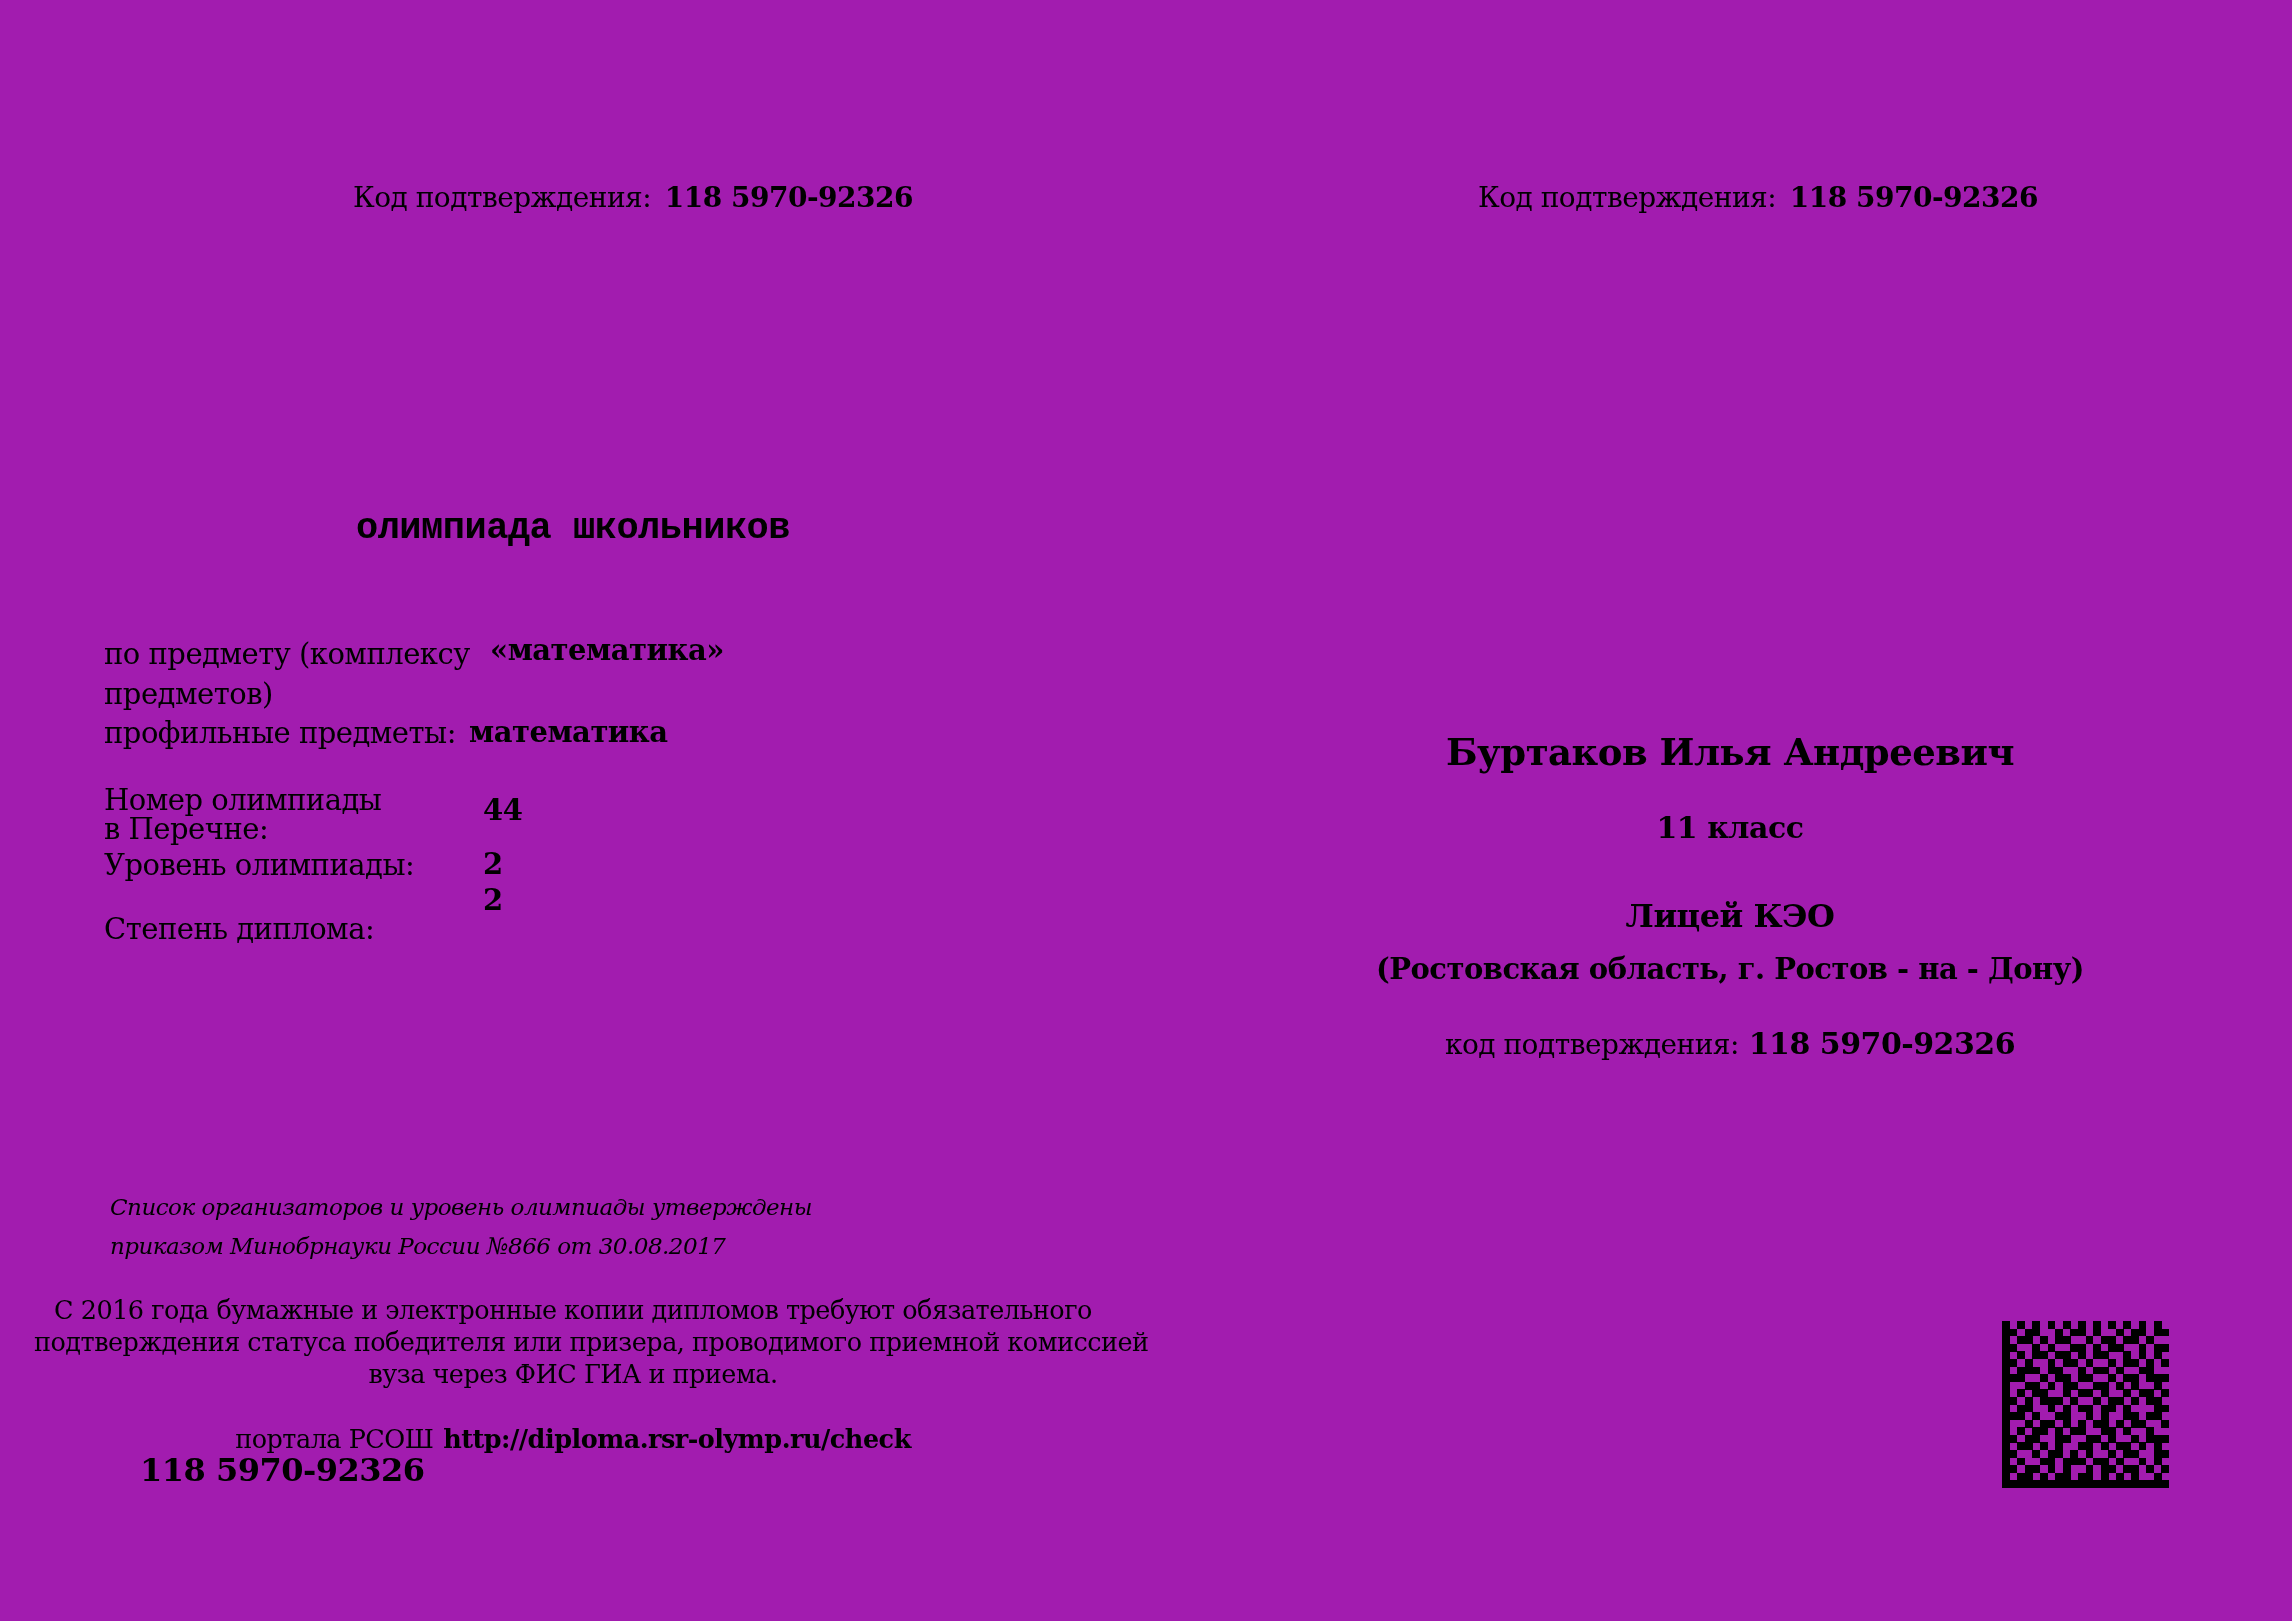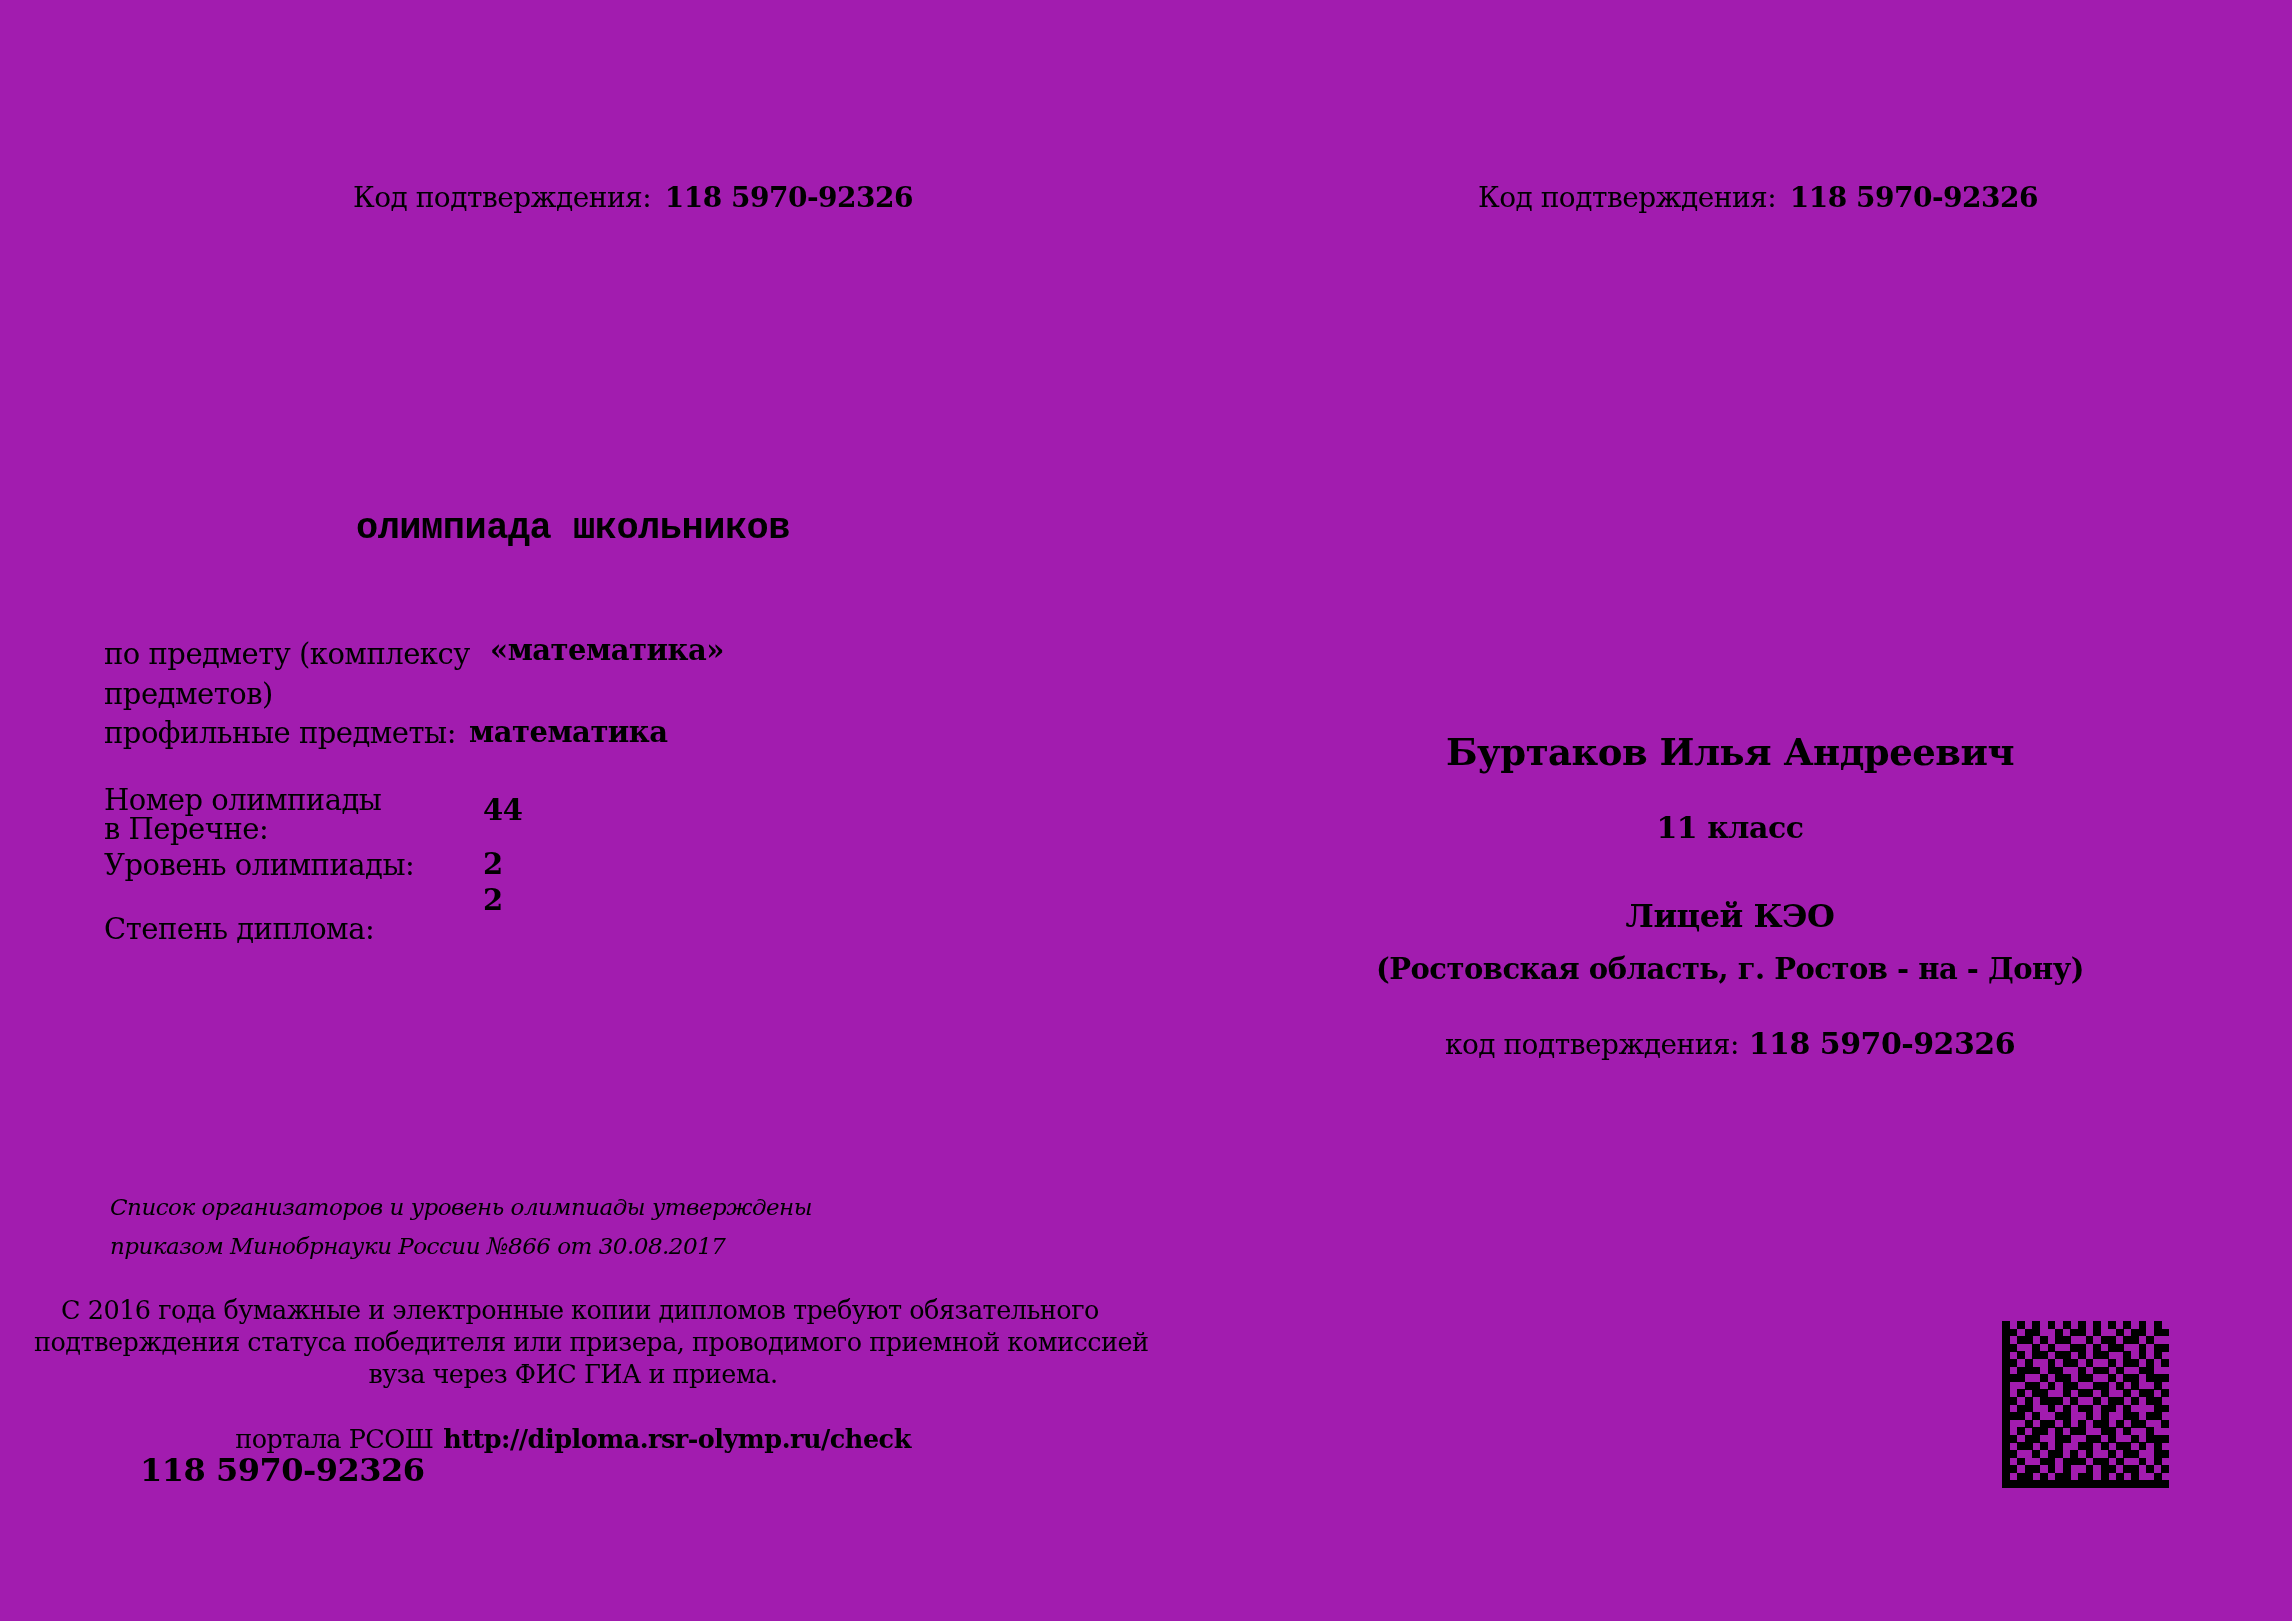--- a/index.html
+++ b/index.html
@@ -74,21 +74,21 @@
 
   <div class="abs fs-body" style="left:104px; top:849px;">Уровень олимпиады:</div>
   <div class="abs fs-body b" style="left:483px; top:848px;">2</div>
 
   <div class="abs fs-body" style="left:104px; top:885px;margin-top:28px;">Степень диплома:</div>
   <div class="abs fs-body b" style="left:483px; top:884px;">2</div>
 
   <div class="abs fs-note" style="left:110px; top:1194px;">Список организаторов и уровень олимпиады утверждены</div>
   <div class="abs fs-note" style="left:110px; top:1233px;">приказом Минобрнауки России №866 от 30.08.2017</div>
 
-  <div class="abs centered fs-info" style="left:41px; top:1296px; width:1078px;">С 2016 года бумажные и электронные копии дипломов требуют обязательного</div>
+  <div class="abs centered fs-info" style="left:34px; top:1296px; width:1078px;">С 2016 года бумажные и электронные копии дипломов требуют обязательного</div>
   <div class="abs centered fs-info" style="left:34px; top:1360px; width:1078px;">вуза через ФИС ГИА и приема.</div>
   <div class="abs centered fs-info" style="left:34px; top:1328px; width:1078px;">подтверждения статуса победителя или призера, проводимого приемной комиссией</div>
   <div class="abs centered fs-info" style="left:34px; top:1425px; width:1078px;">
     <span class="gap-small">портала РСОШ</span><span class="b">http://diploma.rsr-olymp.ru/check</span>
   </div>
 
   <div class="abs fs-footer-code" style="left:140px; top:1452px;">118 5970-92326</div>
 
   <div class="abs centered fs-name" style="left:1147px; top:731px; width:1166px;">Буртаков Илья Андреевич</div>
   <div class="abs centered fs-grade" style="left:1147px; top:811px; width:1166px;">11 класс</div>

